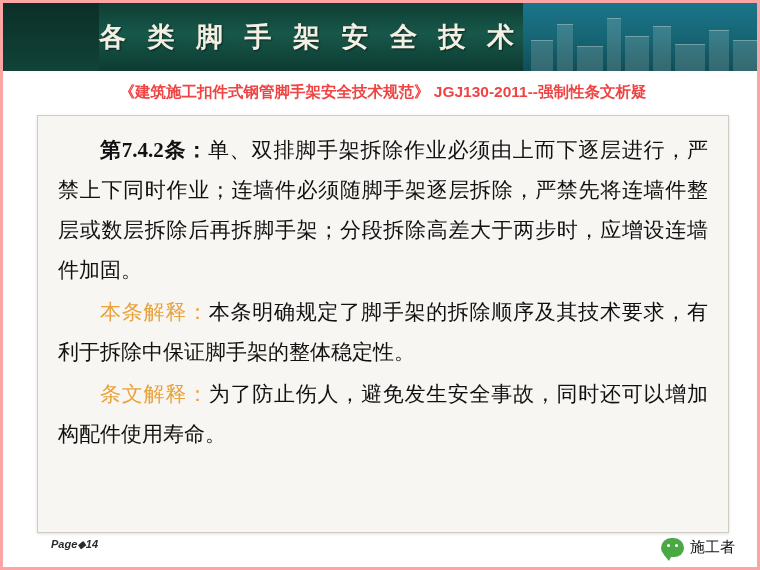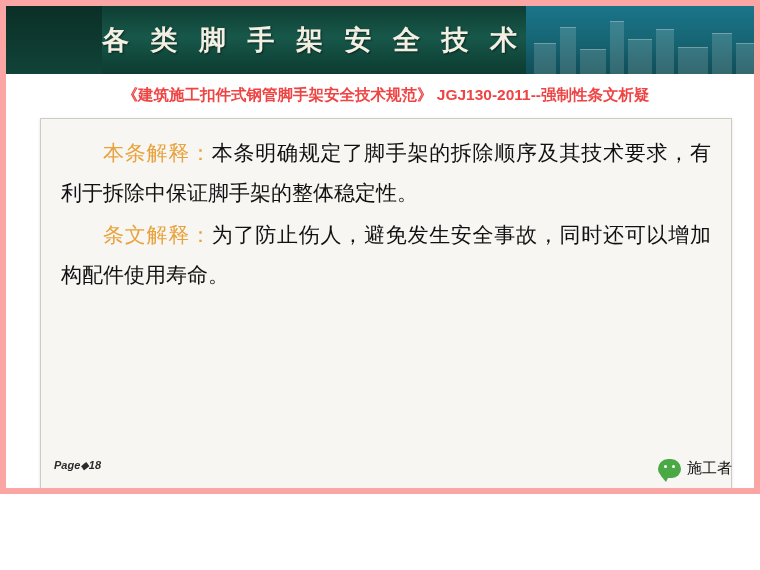--- a/index.html
+++ b/index.html
@@ -9,24 +9,24 @@
   body {
     width: 760px;
     height: 570px;
     font-family: "Liberation Sans", sans-serif;
     background: #ffffff;
     overflow: hidden;
   }
   .slide {
     position: relative;
     width: 760px;
-    height: 494px;
+    height: 570px;
     background: #ffffff;
     box-sizing: border-box;
-    border: 6px solid #fca5a5;
+    border: 3px solid #fca5a5;
     overflow: hidden;
   }
 
   
   .banner {
     position: absolute;
     left: 0;
     top: 0;
     width: 760px;
     height: 68px;
@@ -200,34 +200,37 @@
       <div class="sky-building" style="left:186px;width:20px; height:40px;"></div>
       <div class="sky-building" style="left:210px;width:26px; height:30px;"></div>
     </div>
     <div class="banner-title">各 类 脚 手 架 安 全 技 术</div>
   </div>
 
   <div class="standard-line">《建筑施工扣件式钢管脚手架安全技术规范》 JGJ130-2011--强制性条文析疑</div>
 
   <div class="content-card">
 
+    <p class="para indent">
+      <span class="clause-label">第7.4.2条：</span><span>单、双排脚手架拆除作业必须由上而下逐层进行，严禁上下同时作业；连墙件必须随脚手架逐层拆除，严禁先将连墙件整层或数层拆除后再拆脚手架；分段拆除高差大于两步时，应增设连墙件加固。</span>
+    </p>
 
     <p class="para indent">
       <span class="explain-label">本条解释：</span><span>本条明确规定了脚手架的拆除顺序及其技术要求，有利于拆除中保证脚手架的整体稳定性。</span>
     </p>
 
 
     <p class="para indent">
       <span class="explain-label">条文解释：</span><span>为了防止伤人，避免发生安全事故，同时还可以增加构配件使用寿命。</span>
     </p>
 
   </div>
 
   <div class="page-num">
-    <span>Page</span><span class="sep">◆</span><span>18</span>
+    <span>Page</span><span class="sep">◆</span><span>14</span>
   </div>
 
   <div class="wechat">
     <div class="wechat-icon">
       <div class="wechat-dot" style="left:6px;"></div>
       <div class="wechat-dot" style="left:14px;"></div>
     </div>
     <div class="wechat-label">施工者</div>
   </div>
 

